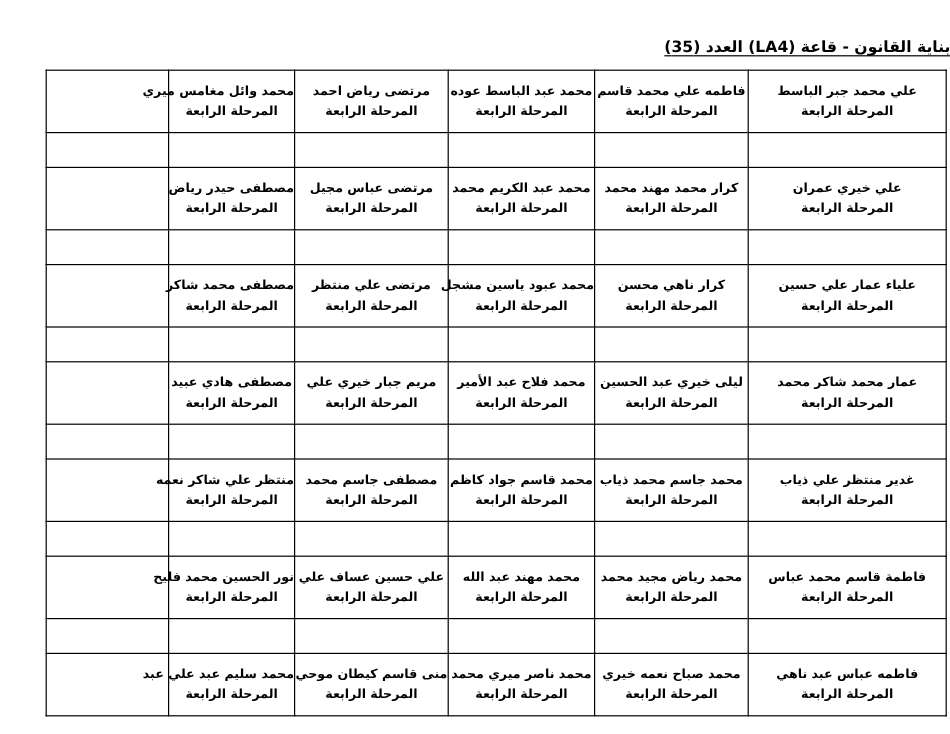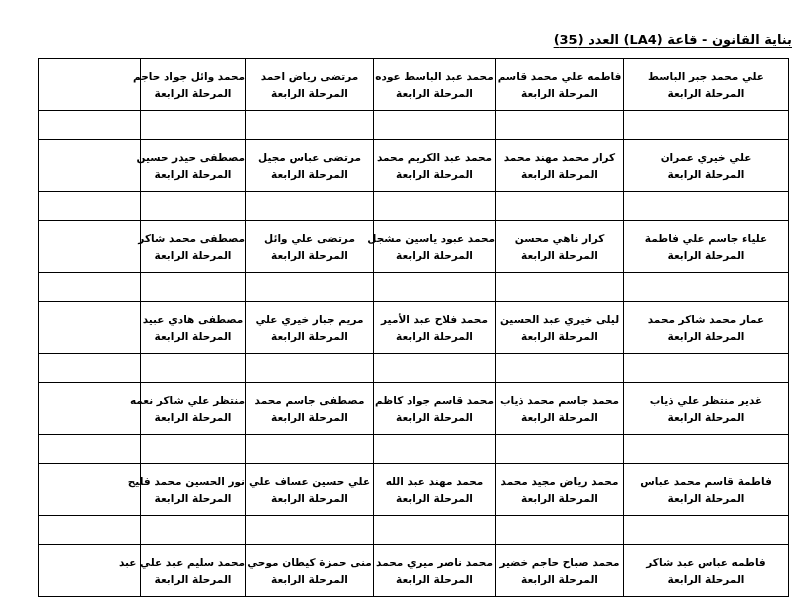--- a/index.html
+++ b/index.html
@@ -83,21 +83,21 @@
           </td>
           <td>
             <div class="student-name">محمد عبد الباسط عوده</div>
             <div class="stage-label">المرحلة الرابعة</div>
           </td>
           <td>
             <div class="student-name">مرتضى رياض احمد</div>
             <div class="stage-label">المرحلة الرابعة</div>
           </td>
           <td>
-            <div class="student-name">محمد وائل جواد حاجم</div>
+            <div class="student-name">محمد وائل مغامس ميري</div>
             <div class="stage-label">المرحلة الرابعة</div>
           </td>
           <td></td>
         </tr>
         <tr class="spacer-row">
           <td></td>
           <td></td>
           <td></td>
           <td></td>
           <td></td>
@@ -114,48 +114,48 @@
           </td>
           <td>
             <div class="student-name">محمد عبد الكريم محمد</div>
             <div class="stage-label">المرحلة الرابعة</div>
           </td>
           <td>
             <div class="student-name">مرتضى عباس مجيل</div>
             <div class="stage-label">المرحلة الرابعة</div>
           </td>
           <td>
-            <div class="student-name">مصطفى حيدر حسين</div>
-            <div class="stage-label">المرحلة الرابعة</div>
-          </td>
-          <td></td>
-        </tr>
-        <tr class="spacer-row">
-          <td></td>
-          <td></td>
-          <td></td>
-          <td></td>
-          <td></td>
-          <td></td>
-        </tr>
-        <tr class="name-row">
-          <td>
-            <div class="student-name">علياء جاسم علي فاطمة</div>
+            <div class="student-name">مصطفى حيدر رياض</div>
+            <div class="stage-label">المرحلة الرابعة</div>
+          </td>
+          <td></td>
+        </tr>
+        <tr class="spacer-row">
+          <td></td>
+          <td></td>
+          <td></td>
+          <td></td>
+          <td></td>
+          <td></td>
+        </tr>
+        <tr class="name-row">
+          <td>
+            <div class="student-name">علياء عمار علي حسين</div>
             <div class="stage-label">المرحلة الرابعة</div>
           </td>
           <td>
             <div class="student-name">كرار ناهي محسن</div>
             <div class="stage-label">المرحلة الرابعة</div>
           </td>
           <td>
             <div class="student-name">محمد عبود ياسين مشجل</div>
             <div class="stage-label">المرحلة الرابعة</div>
           </td>
           <td>
-            <div class="student-name">مرتضى علي وائل</div>
+            <div class="student-name">مرتضى علي منتظر</div>
             <div class="stage-label">المرحلة الرابعة</div>
           </td>
           <td>
             <div class="student-name">مصطفى محمد شاكر</div>
             <div class="stage-label">المرحلة الرابعة</div>
           </td>
           <td></td>
         </tr>
         <tr class="spacer-row">
           <td></td>
@@ -253,33 +253,33 @@
         <tr class="spacer-row">
           <td></td>
           <td></td>
           <td></td>
           <td></td>
           <td></td>
           <td></td>
         </tr>
         <tr class="name-row">
           <td>
-            <div class="student-name">فاطمه عباس عبد شاكر</div>
-            <div class="stage-label">المرحلة الرابعة</div>
-          </td>
-          <td>
-            <div class="student-name">محمد صباح حاجم خضير</div>
+            <div class="student-name">فاطمه عباس عبد ناهي</div>
+            <div class="stage-label">المرحلة الرابعة</div>
+          </td>
+          <td>
+            <div class="student-name">محمد صباح نعمه خيري</div>
             <div class="stage-label">المرحلة الرابعة</div>
           </td>
           <td>
             <div class="student-name">محمد ناصر ميري محمد</div>
             <div class="stage-label">المرحلة الرابعة</div>
           </td>
           <td>
-            <div class="student-name">منى حمزة كيطان موحي</div>
+            <div class="student-name">منى قاسم كيطان موحي</div>
             <div class="stage-label">المرحلة الرابعة</div>
           </td>
           <td>
             <div class="student-name">محمد سليم عبد علي عبد</div>
             <div class="stage-label">المرحلة الرابعة</div>
           </td>
           <td></td>
         </tr>
       </tbody>
   </table>

